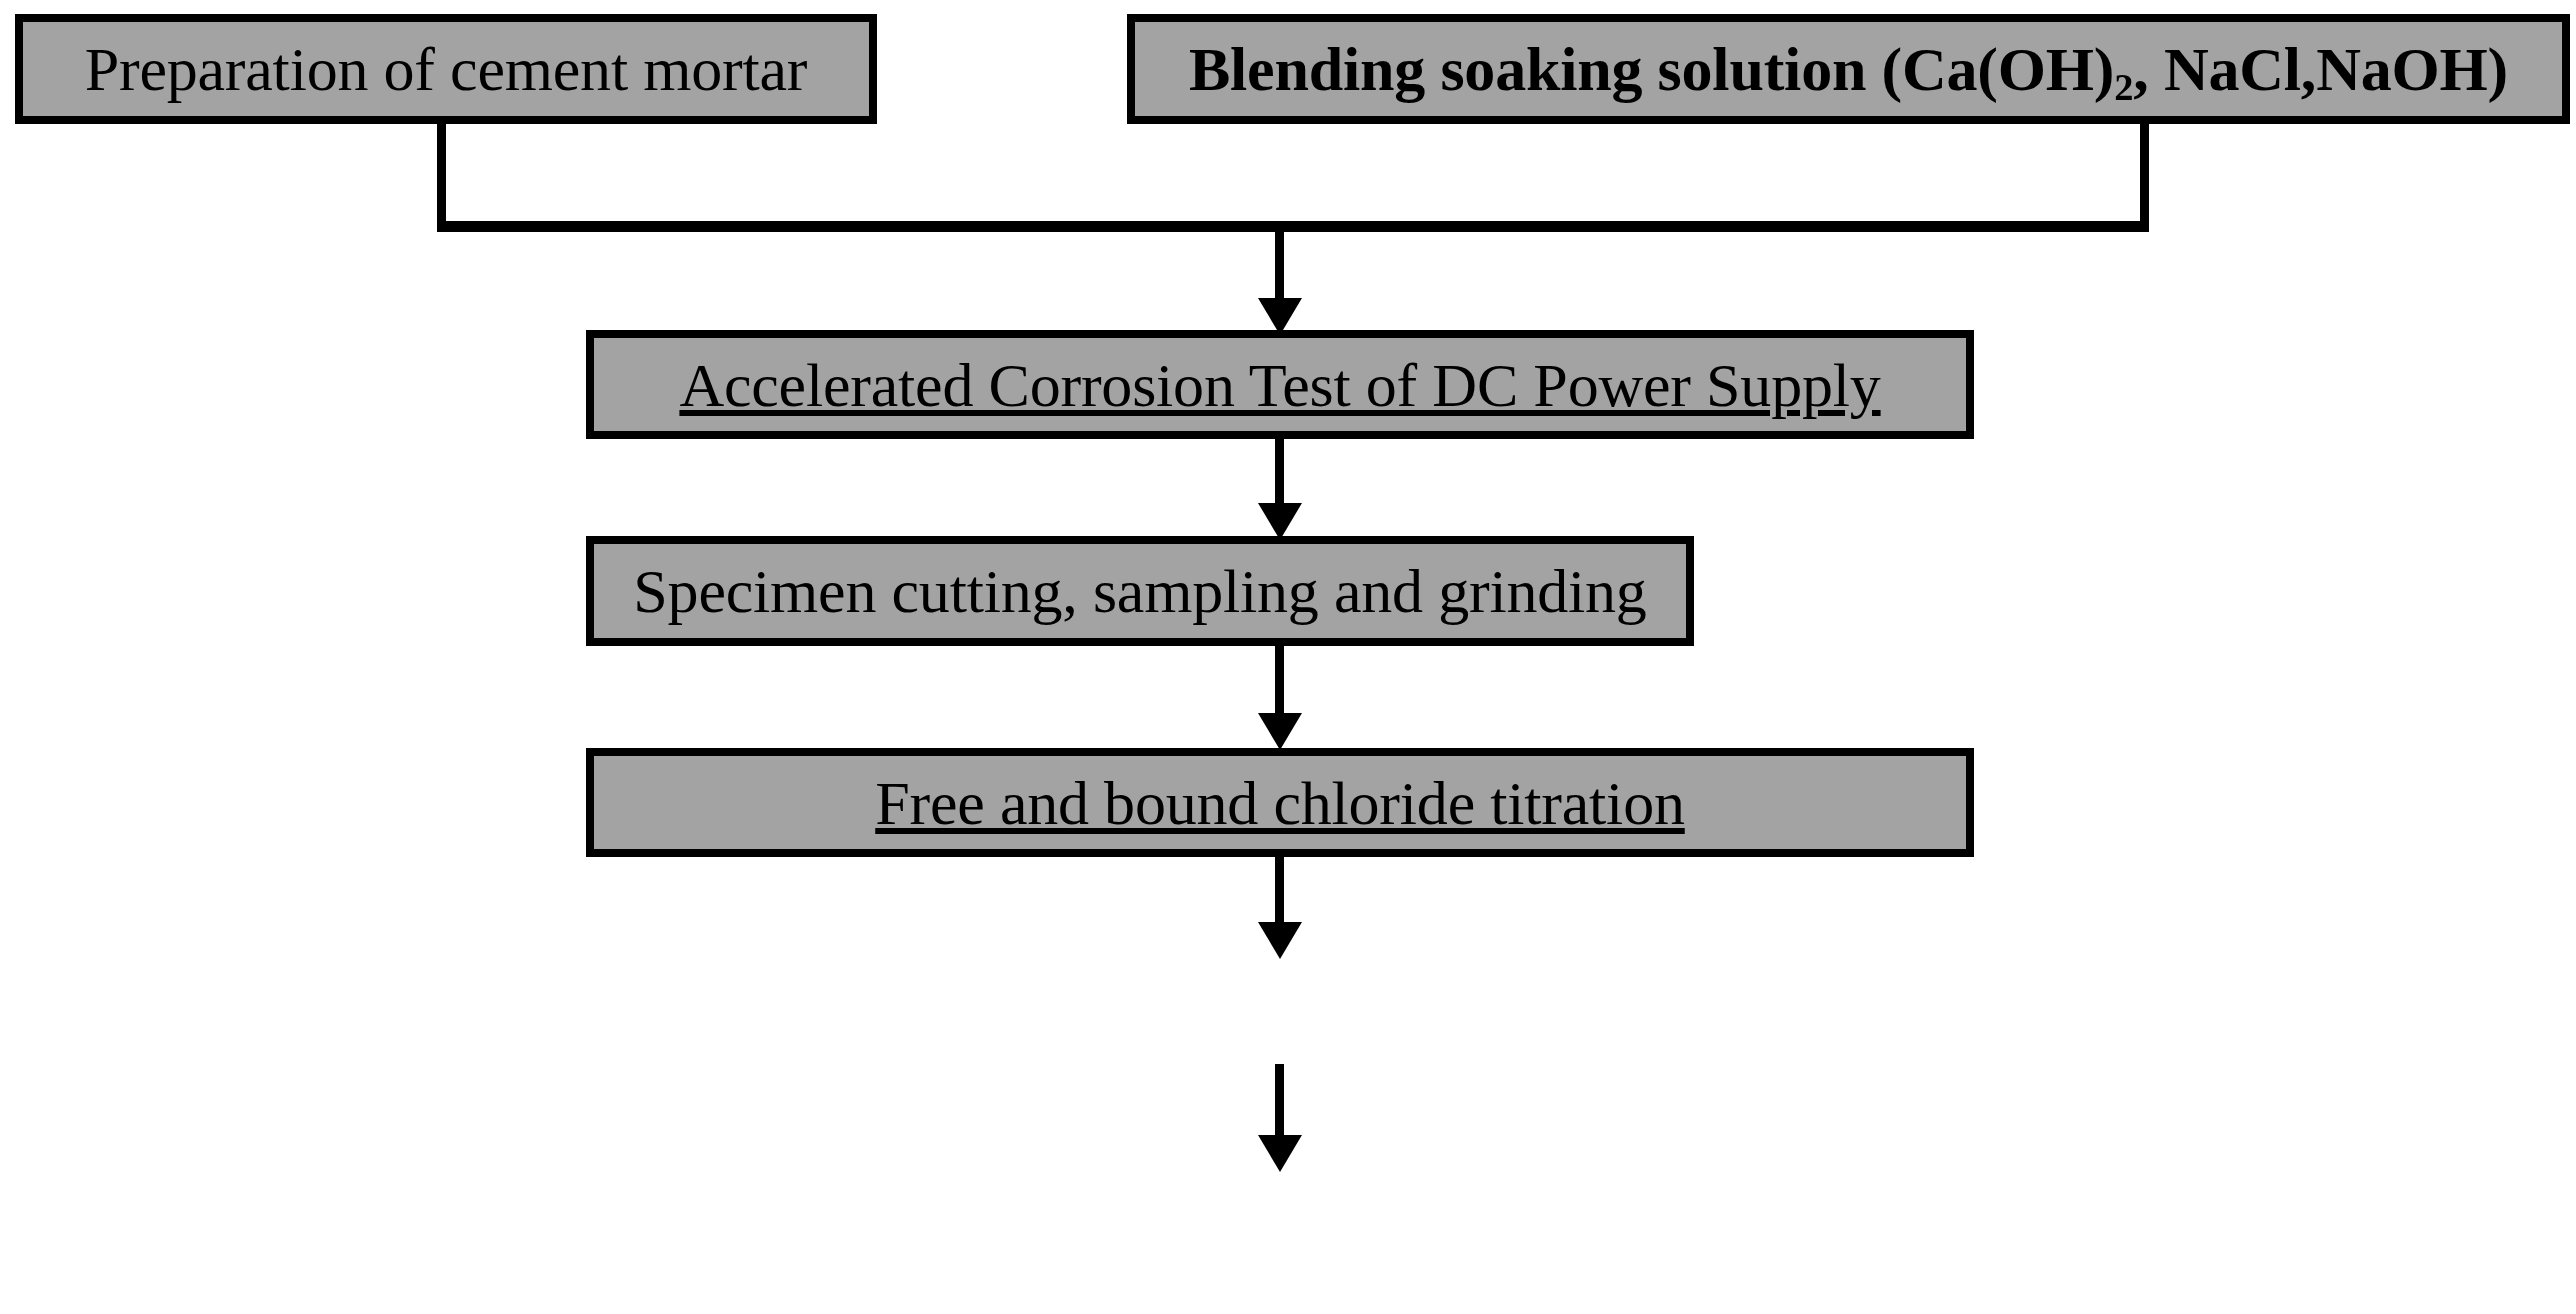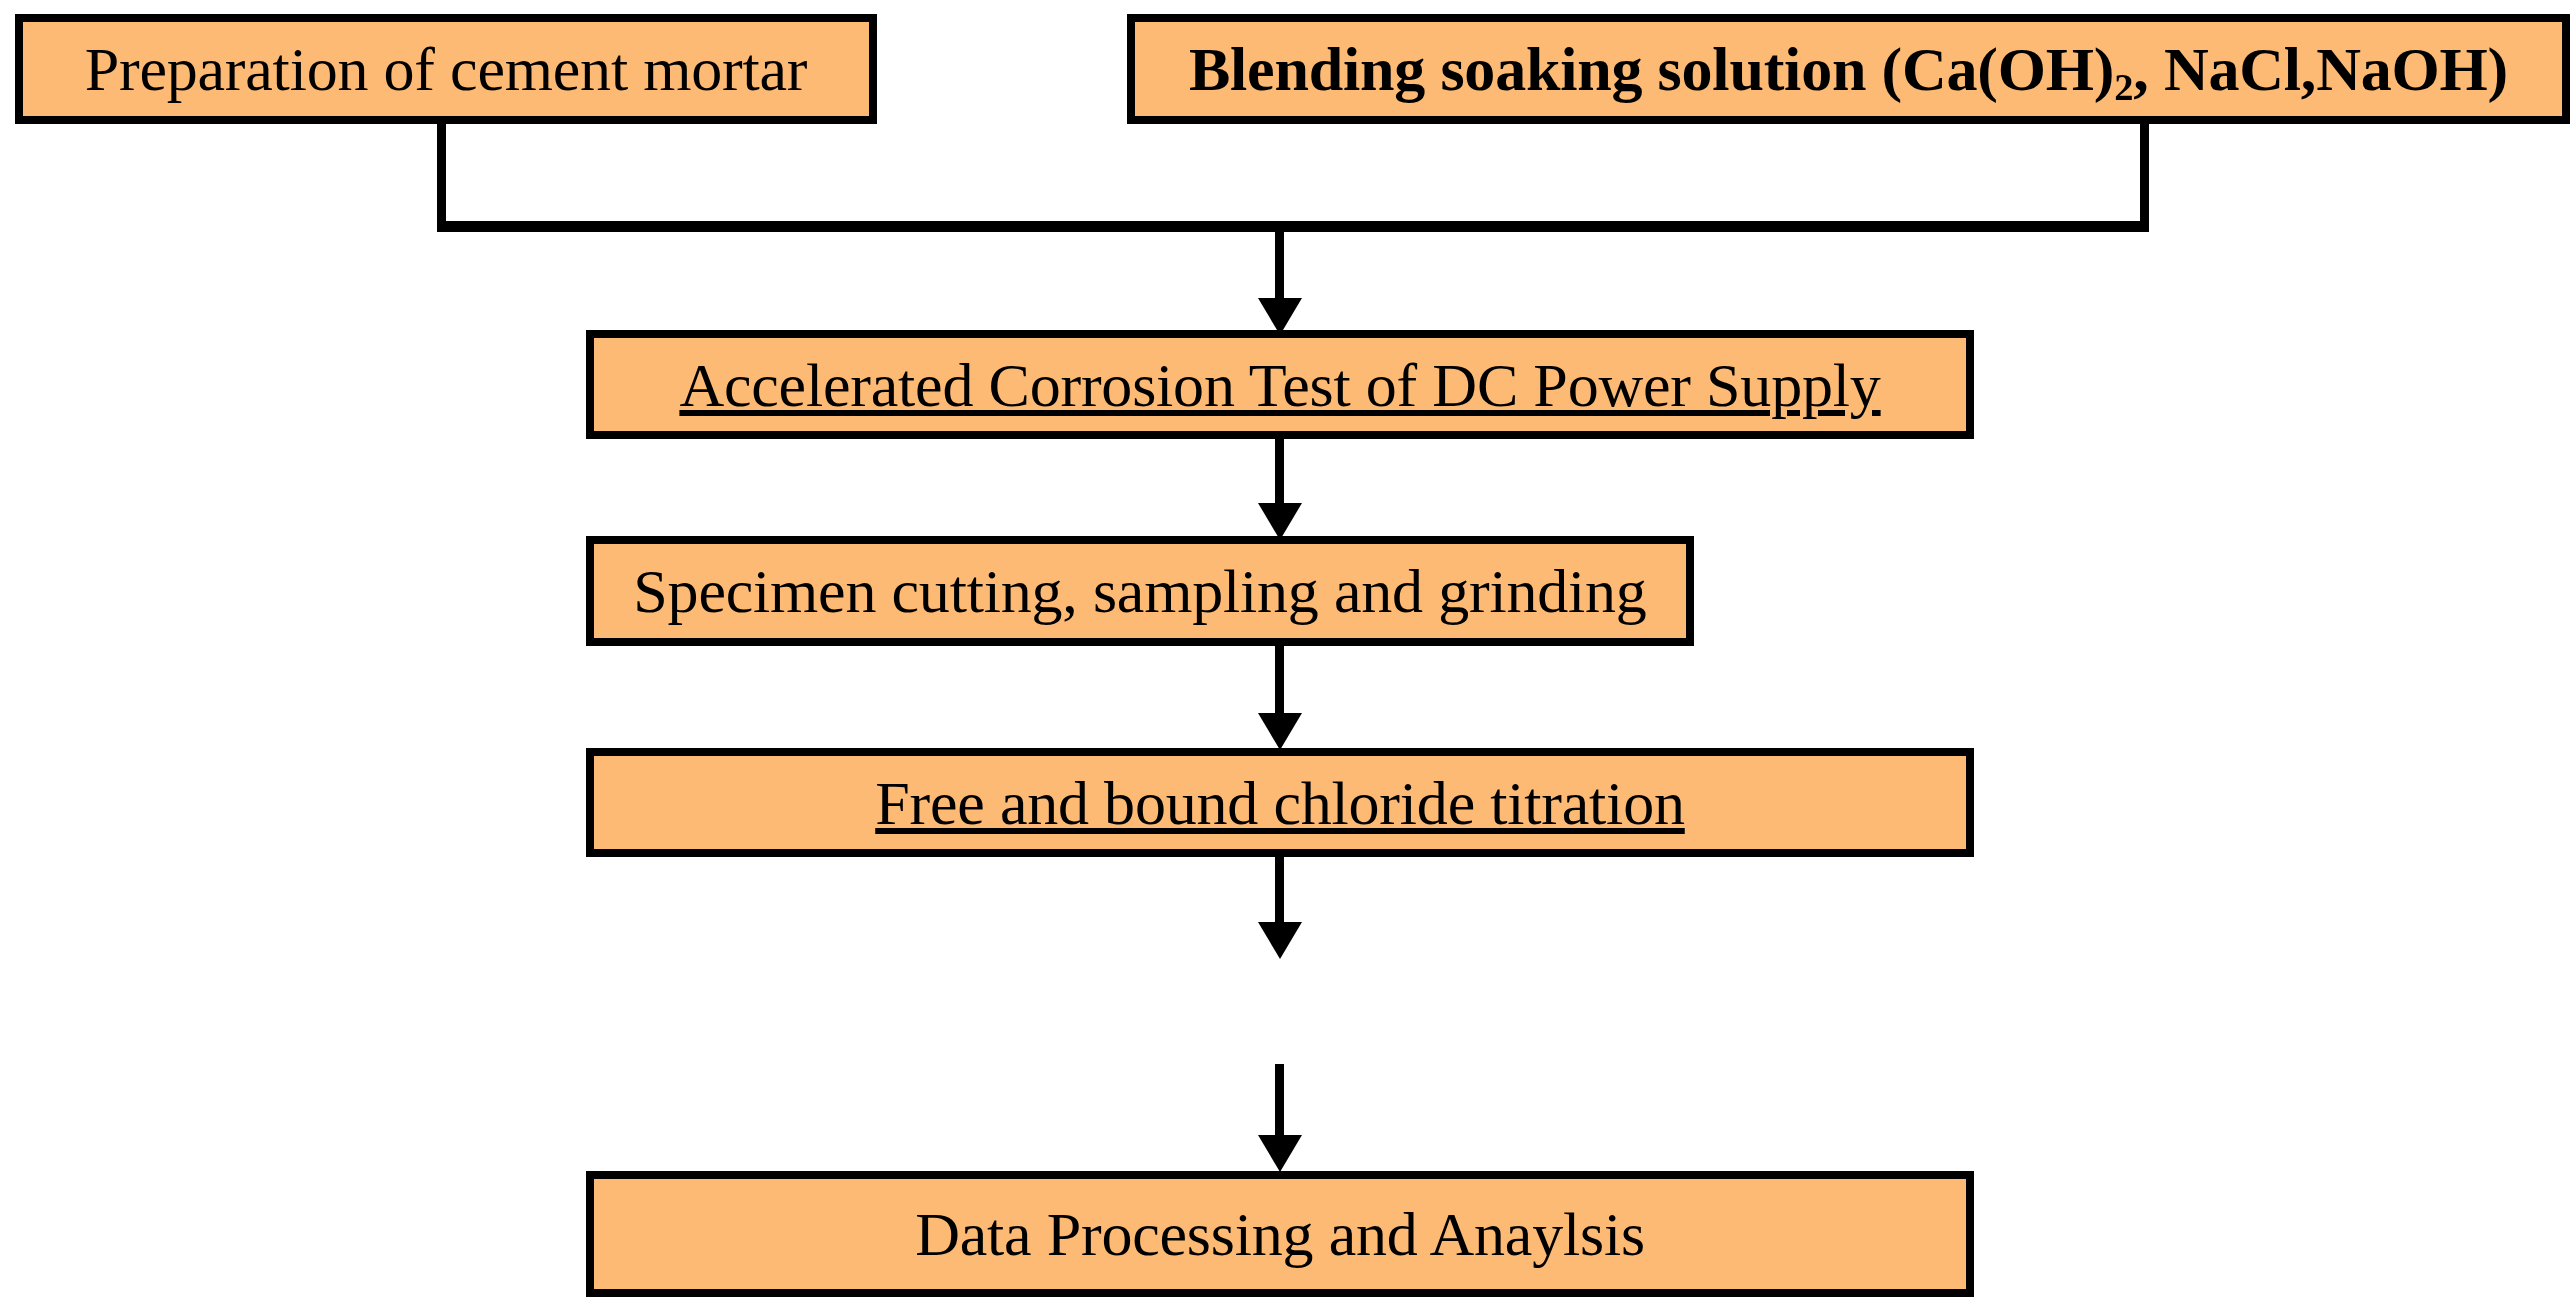--- a/index.html
+++ b/index.html
@@ -17,21 +17,21 @@
   #flowchart {
     position: absolute;
     left: 0;
     top: 0;
     width: 2576px;
     height: 1314px;
   }
   .node {
     position: absolute;
     box-sizing: border-box;
-    background: #fdba74;
+    background: #a3a3a3;
     border: 8.4px solid #000000;
     display: flex;
     align-items: center;
     justify-content: center;
     overflow: hidden;
   }
   .node-label {
     font-family: "Liberation Serif", "DejaVu Serif", serif;
     font-size: 62px;
     line-height: 1.0;
@@ -129,18 +129,15 @@
     <span class="node-label">Free and bound chloride titration</span>
   </div>
 
   <div class="arrow-shaft" id="shaft-4"></div>
   <div class="arrow-head" id="head-4"></div>
 
 
   <div class="arrow-shaft" id="shaft-5"></div>
   <div class="arrow-head" id="head-5"></div>
 
-  <div class="node" id="node-data">
-    <span class="node-label">Data Processing and Anaylsis</span>
-  </div>
 
 </div>
 
 
 </body></html>

